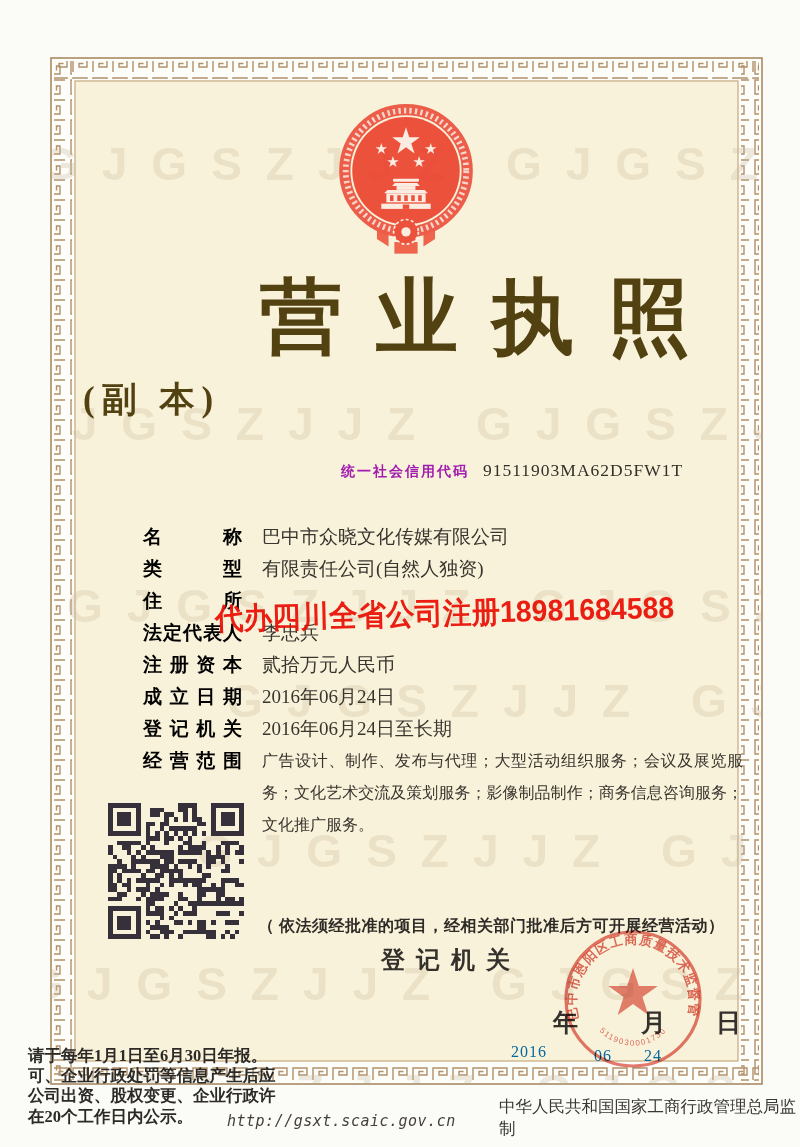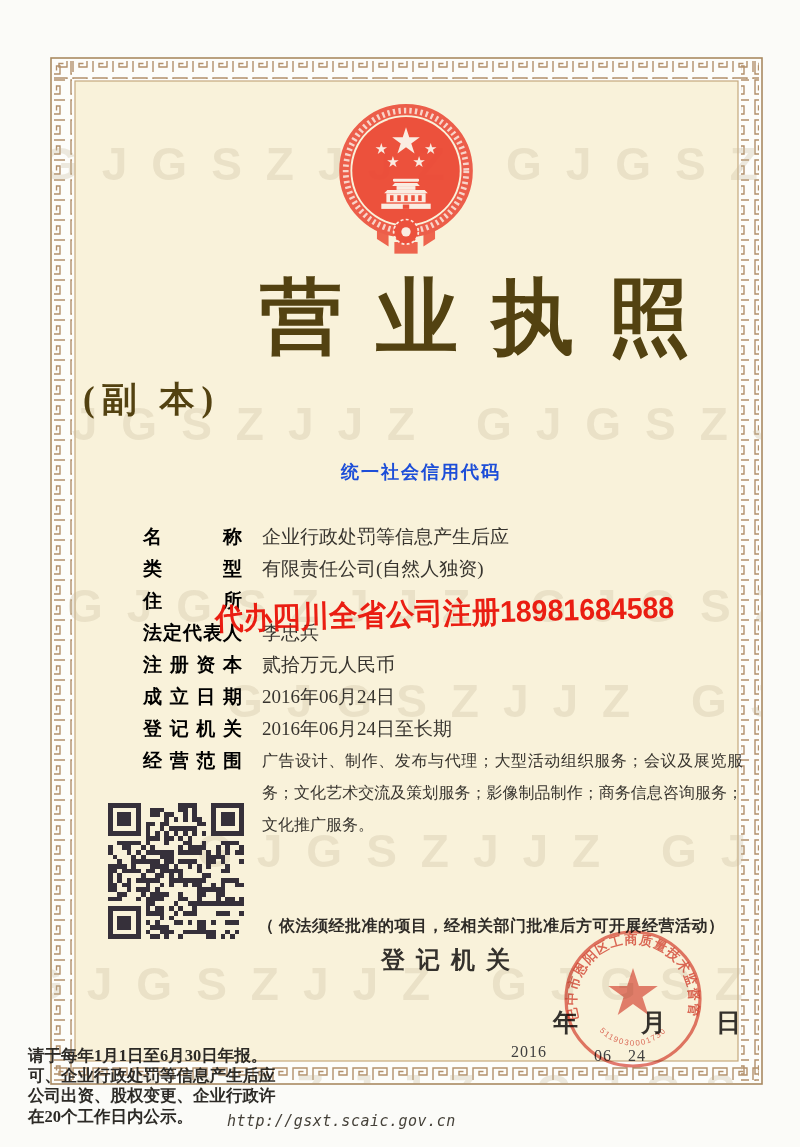--- a/index.html
+++ b/index.html
@@ -14,38 +14,38 @@
   .ghosts{position:absolute;left:52px;top:59px;width:709px;height:1024px;overflow:hidden;pointer-events:none;}
   .ghost{position:absolute;white-space:nowrap;font-family:"Liberation Sans",sans-serif;
          font-weight:bold;font-size:46px;letter-spacing:24px;color:rgba(199,187,157,0.30);}
   
   .title{left:76px;top:270px;width:798px;text-align:center;font-size:82px;font-weight:bold;
          letter-spacing:34px;text-indent:34px;color:#534211;line-height:96px;}
   .subtitle{left:76px;top:376px;width:586px;text-align:left;font-size:35px;font-weight:bold;
             letter-spacing:7px;text-indent:7px;color:#534211;}
   
   .credit{left:341px;top:460px;display:flex;align-items:baseline;}
-  .credit .lbl{font-size:18px;font-weight:bold;letter-spacing:2px;color:#1d4ed8;}
+  .credit .lbl{font-size:14px;font-weight:bold;letter-spacing:2px;color:#a21caf;}
   .credit .val{margin-left:14px;font-size:17.5px;letter-spacing:1px;color:#33302b;}
   
   .fields{left:143px;top:526px;width:600px;}
   .frow{display:flex;align-items:flex-start;margin-bottom:10px;}
   .flabel{flex:none;width:99px;font-size:19px;font-weight:bold;line-height:22px;color:#000000;
           text-align:justify;text-align-last:justify;}
   .fval{margin-left:20px;font-size:19px;line-height:22px;color:#38352f;}
   .fval.scope{font-size:16px;line-height:32px;width:492px;text-align:justify;margin-top:-5px;}
   
   .adwm{left:215px;top:599px;font-family:"Liberation Sans",sans-serif;font-weight:bold;
         font-size:30px;color:#ea1308;white-space:nowrap;transform:rotate(-1.4deg) scaleX(.95);
         transform-origin:left center;opacity:.95;}
   
   .note{left:258px;top:916px;font-size:16px;font-weight:600;letter-spacing:.5px;color:#2e2b27;}
   .registry{left:381px;top:944px;font-size:24px;font-weight:bold;letter-spacing:11px;color:#34312c;}
   .ymd{top:1006px;font-size:25px;font-weight:bold;color:#34312c;}
-  .gdate{font-size:16px;color:#404040;letter-spacing:1px;}
+  .gdate{font-size:16px;color:#0369a1;letter-spacing:1px;}
   
   .footL{left:28px;top:1046px;font-size:16.5px;line-height:20.2px;font-weight:700;color:#2c2a26;}
   .url{left:227px;top:1112px;font-family:"DejaVu Sans Mono","Liberation Mono",monospace;
        font-size:15px;letter-spacing:.5px;color:#454139;font-style:italic;}
   .footR{left:499px;top:1096px;font-size:16.5px;color:#3a3733;}
   .seal{mix-blend-mode:multiply;}
 </style>
 </head>
 <body>
 
@@ -114,26 +114,27 @@
     <circle cx="50" cy="88" r="8.5" fill="#ec4531"></circle>
     <circle cx="50" cy="88" r="8.5" fill="none" stroke="#fbece2" stroke-width="1.2" stroke-dasharray="2 1.6"></circle>
     <circle cx="50" cy="88" r="3.2" fill="#fbece2"></circle>
   </svg>
 
   <div class="abs title">营业执照</div>
   <div class="abs subtitle">(副 本)</div>
 
   <div class="abs credit">
     <span class="lbl">统一社会信用代码</span>
+    <span class="val">91511903MA62D5FW1T</span>
   </div>
 
   <div class="abs fields">
     <div class="frow">
       <div class="flabel">名称</div>
-      <div class="fval">企业行政处罚等信息产生后应</div>
+      <div class="fval">巴中市众晓文化传媒有限公司</div>
     </div>
     <div class="frow">
       <div class="flabel">类型</div>
       <div class="fval">有限责任公司(自然人独资)</div>
     </div>
     <div class="frow">
       <div class="flabel">住所</div>
     </div>
     <div class="frow">
       <div class="flabel">法定代表人</div>
@@ -482,21 +483,21 @@
   </div>
 
   <div class="abs registry">登记机关</div>
   <div class="abs note">（ 依法须经批准的项目，经相关部门批准后方可开展经营活动）</div>
 
   <div class="abs ymd" style="left:553px;">年</div>
   <div class="abs ymd" style="left:641px;">月</div>
   <div class="abs ymd" style="left:716px;">日</div>
   <div class="abs gdate" style="left:511px;top:1043px;">2016</div>
   <div class="abs gdate" style="left:594px;top:1047px;">06</div>
-  <div class="abs gdate" style="left:628px;top:1047px;text-align:right;">24</div>
+  <div class="abs gdate" style="left:644px;top:1047px;text-align:right;">24</div>
 
   <svg class="abs seal" style="left:552px;top:918px;" width="162" height="162" viewBox="0 0 162 162">
     <circle cx="81" cy="81" r="67" fill="none" stroke="#dd5448" stroke-width="3.2" opacity=".78"></circle>
     <use href="#star5" transform="translate(81,76) scale(26)" fill="#dd5448" opacity=".72"></use>
     <defs>
       <path id="sealArc" d="M 27,101 A 57,57 0 1 1 135,101" fill="none"></path>
       <path id="sealNum" d="M 44,109 A 46,46 0 0 0 118,109" fill="none"></path>
     </defs>
     <text font-size="13" font-weight="bold" fill="#d94c3f" opacity=".82" letter-spacing="1.2" font-family="Liberation Serif, serif">
       <textPath href="#sealArc" startOffset="0">巴中市恩阳区工商质量技术监督管理局</textPath>
@@ -506,14 +507,15 @@
     </text>
   </svg>
 
   <div class="abs footL">
     <div>请于每年1月1日至6月30日年报。</div>
     <div>可、企业行政处罚等信息产生后应</div>
     <div>公司出资、股权变更、企业行政许</div>
     <div>在20个工作日内公示。</div>
   </div>
   <div class="abs url">http://gsxt.scaic.gov.cn</div>
+  <div class="abs footR">中华人民共和国国家工商行政管理总局监制</div>
 
 </div>
 
 </body></html>

